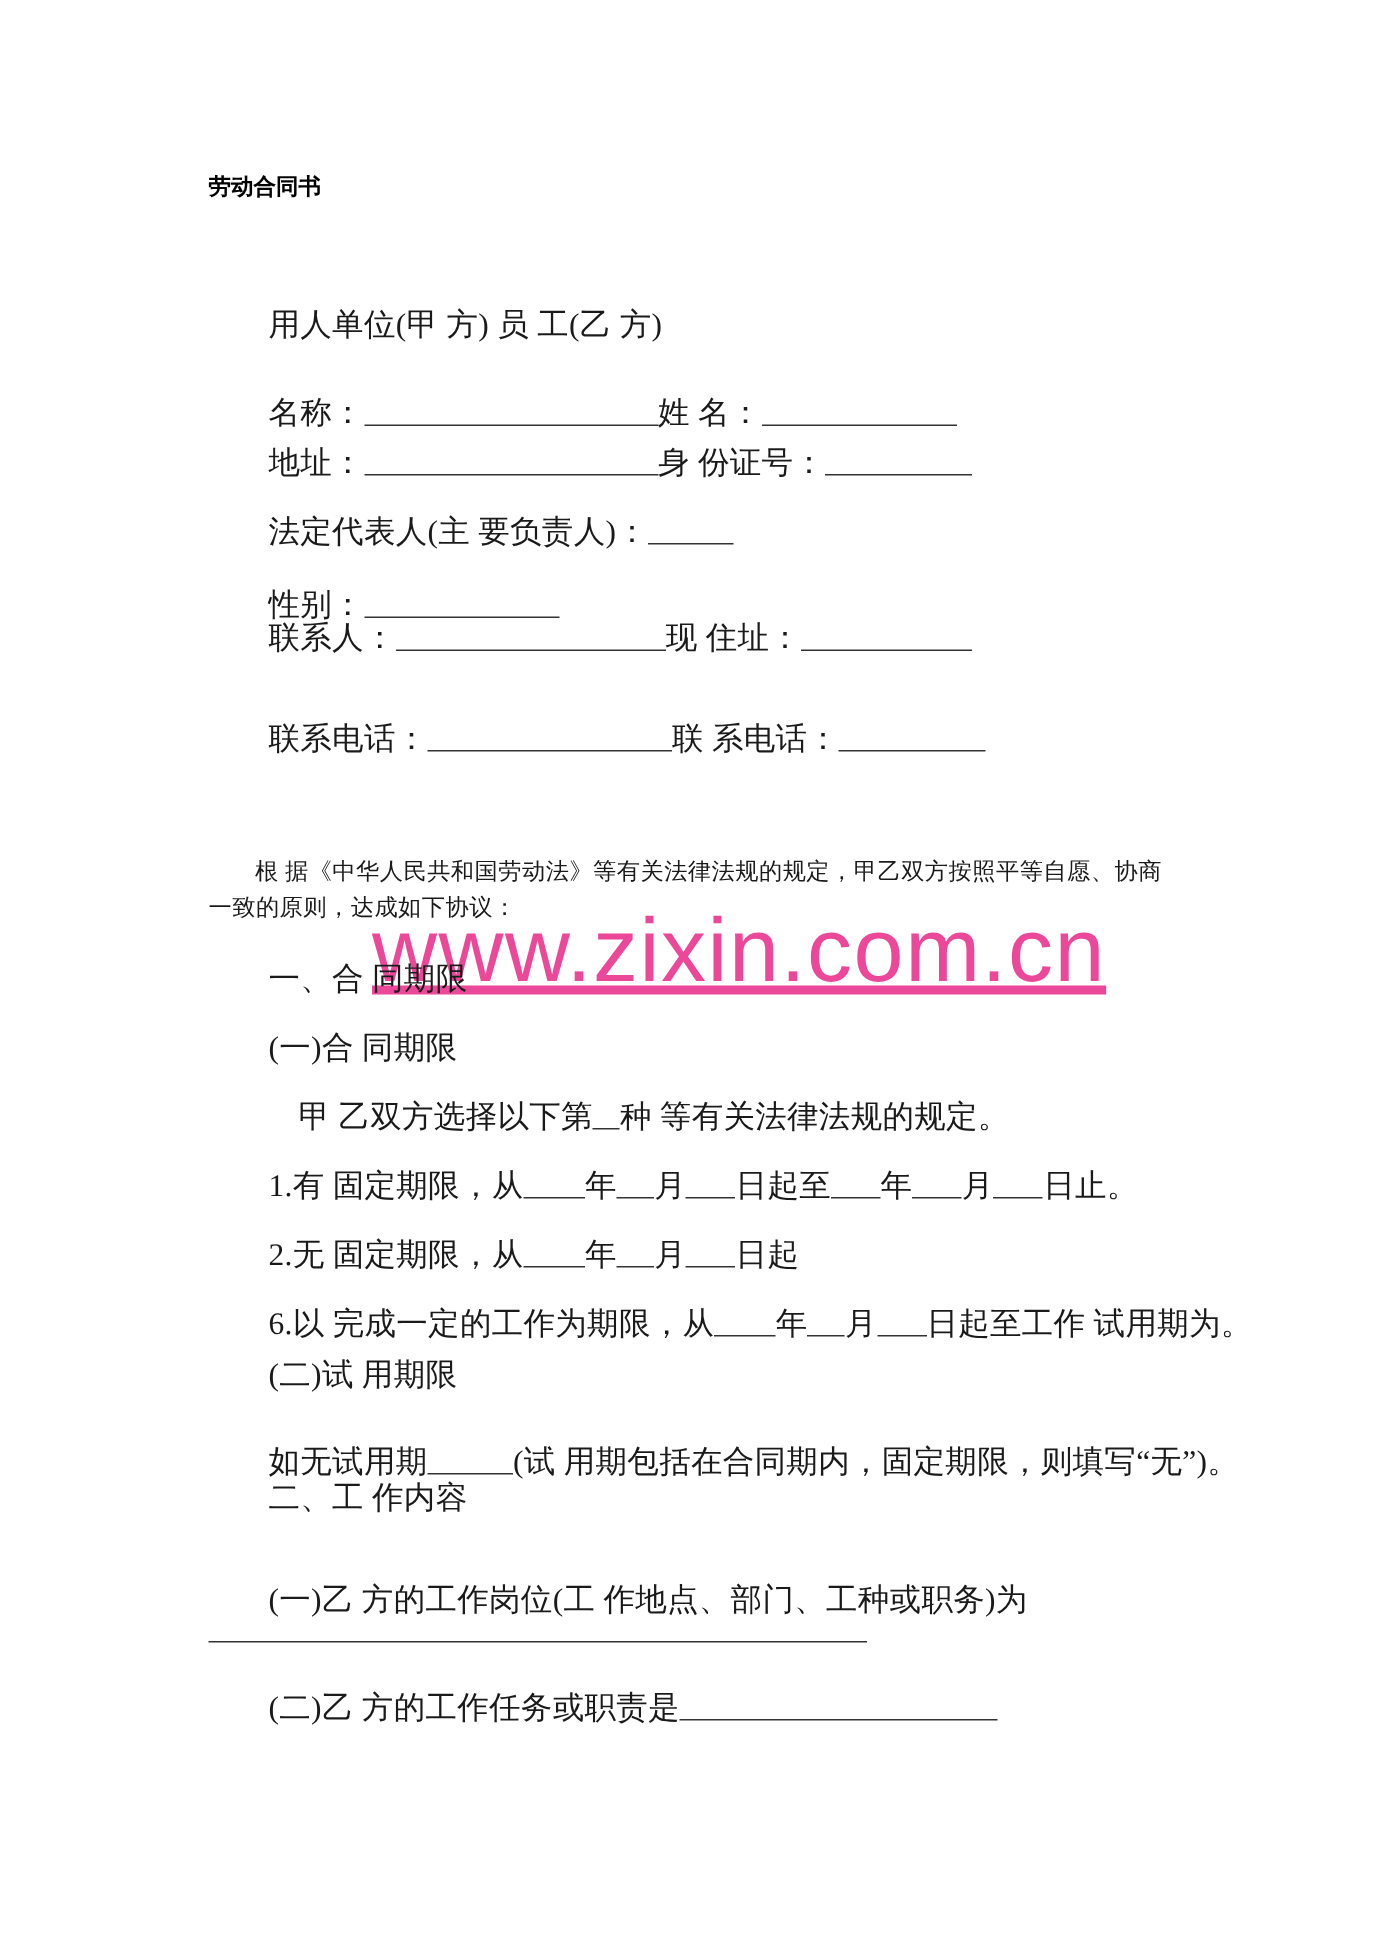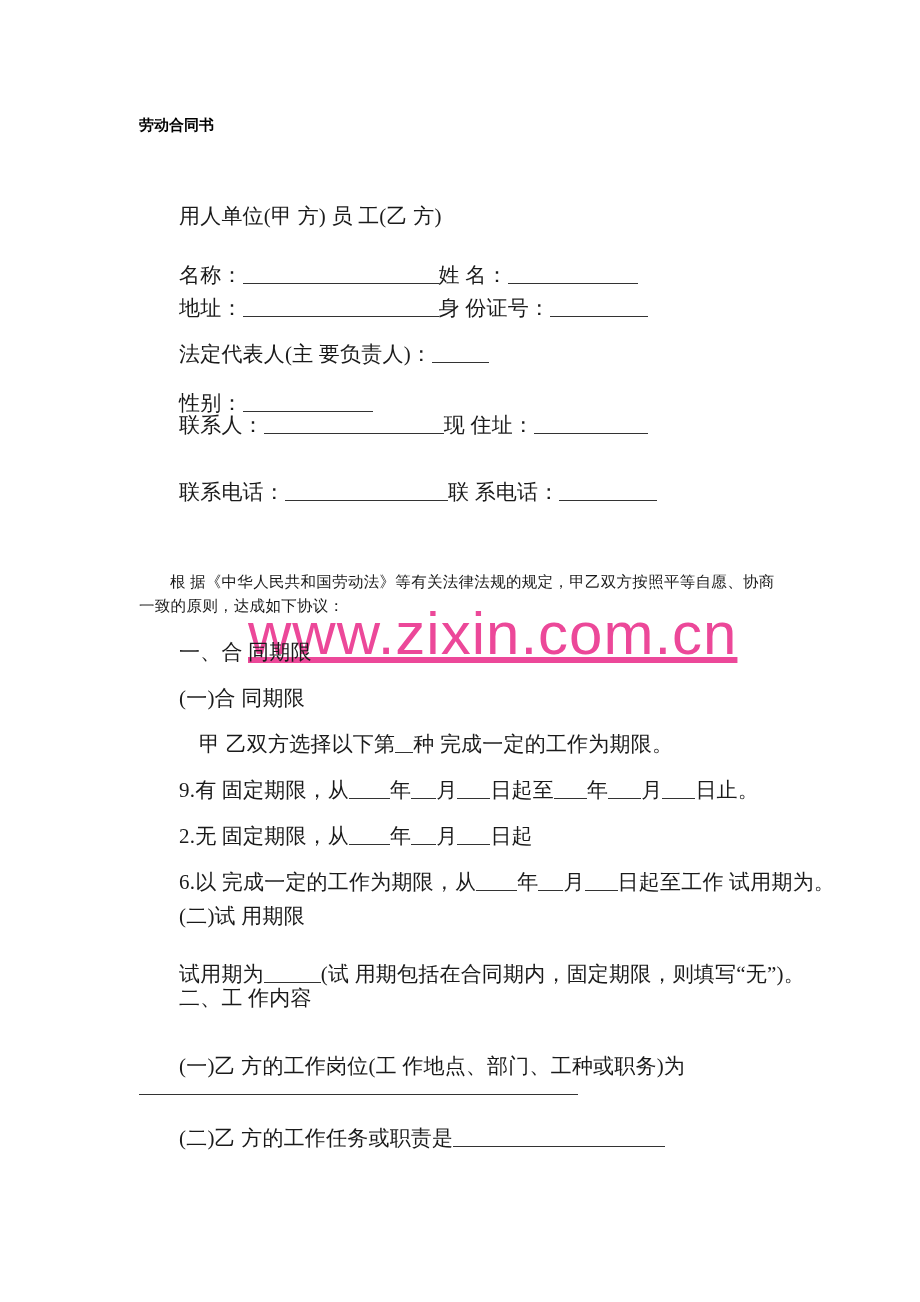--- a/index.html
+++ b/index.html
@@ -115,39 +115,39 @@
       <span>联系电话：</span><span class="blank" style="width:163px"></span><span>联  系电话：</span><span class="blank" style="width:98px"></span>
     </div>
 
     <div class="para" style="top:570px">根  据《中华人民共和国劳动法》等有关法律法规的规定，甲乙双方按照平等自愿、协商一致的原则，达成如下协议：</div>
 
     <div class="line" style="top:642px">一、合  同期限</div>
 
     <div class="line" style="top:688px">(一)合  同期限</div>
 
     <div class="line" style="top:734px; left:159px">
-      <span>甲  乙双方选择以下第</span><span class="blank" style="width:18px"></span><span>种  完成一定的工作为期限。</span>
+      <span>甲  乙双方选择以下第</span><span class="blank" style="width:18px"></span><span>种  等有关法律法规的规定。</span>
     </div>
 
     <div class="line" style="top:780px">
-      <span>9.有  固定期限，从</span><span class="blank" style="width:41px"></span><span>年</span><span class="blank" style="width:25px"></span><span>月</span><span class="blank" style="width:33px"></span><span>日起至</span><span class="blank" style="width:33px"></span><span>年</span><span class="blank" style="width:33px"></span><span>月</span><span class="blank" style="width:33px"></span><span>日止。</span>
+      <span>1.有  固定期限，从</span><span class="blank" style="width:41px"></span><span>年</span><span class="blank" style="width:25px"></span><span>月</span><span class="blank" style="width:33px"></span><span>日起至</span><span class="blank" style="width:33px"></span><span>年</span><span class="blank" style="width:33px"></span><span>月</span><span class="blank" style="width:33px"></span><span>日止。</span>
     </div>
 
     <div class="line" style="top:826px">
       <span>2.无  固定期限，从</span><span class="blank" style="width:41px"></span><span>年</span><span class="blank" style="width:25px"></span><span>月</span><span class="blank" style="width:33px"></span><span>日起</span>
     </div>
 
     <div class="line" style="top:872px">
       <span>6.以  完成一定的工作为期限，从</span><span class="blank" style="width:41px"></span><span>年</span><span class="blank" style="width:25px"></span><span>月</span><span class="blank" style="width:33px"></span><span>日起至工作  试用期为。</span>
     </div>
 
     <div class="line" style="top:906px">(二)试  用期限</div>
 
     <div class="line" style="top:964px">
-      <span>试用期为</span><span class="blank" style="width:57px"></span><span>(试  用期包括在合同期内，固定期限，则填写“无”)。</span>
+      <span>如无试用期</span><span class="blank" style="width:57px"></span><span>(试  用期包括在合同期内，固定期限，则填写“无”)。</span>
     </div>
 
     <div class="line" style="top:988px">二、工  作内容</div>
 
     <div class="line" style="top:1056px">(一)乙  方的工作岗位(工  作地点、部门、工种或职务)为</div>
     <div class="full-rule" style="top:1094px"></div>
 
     <div class="line" style="top:1128px">
       <span>(二)乙  方的工作任务或职责是</span><span class="blank" style="width:212px"></span>
     </div>

